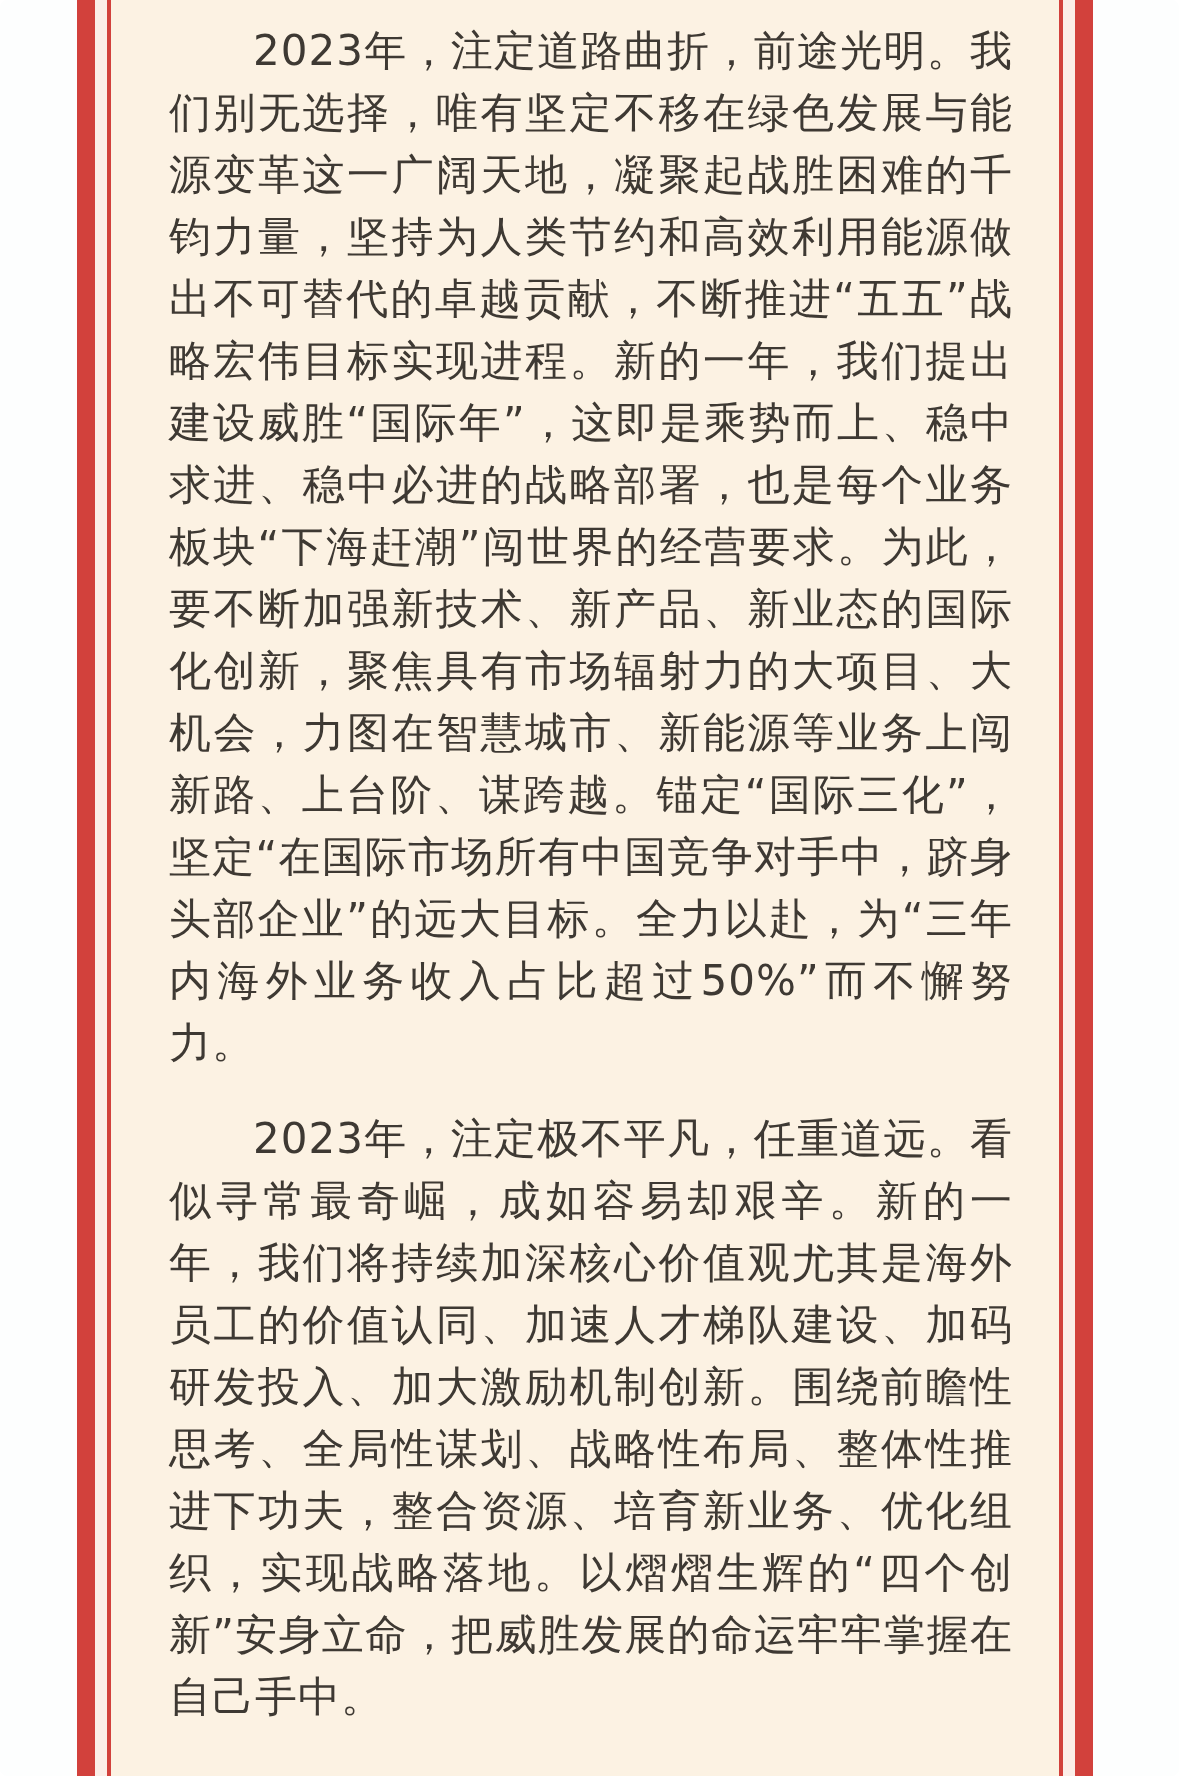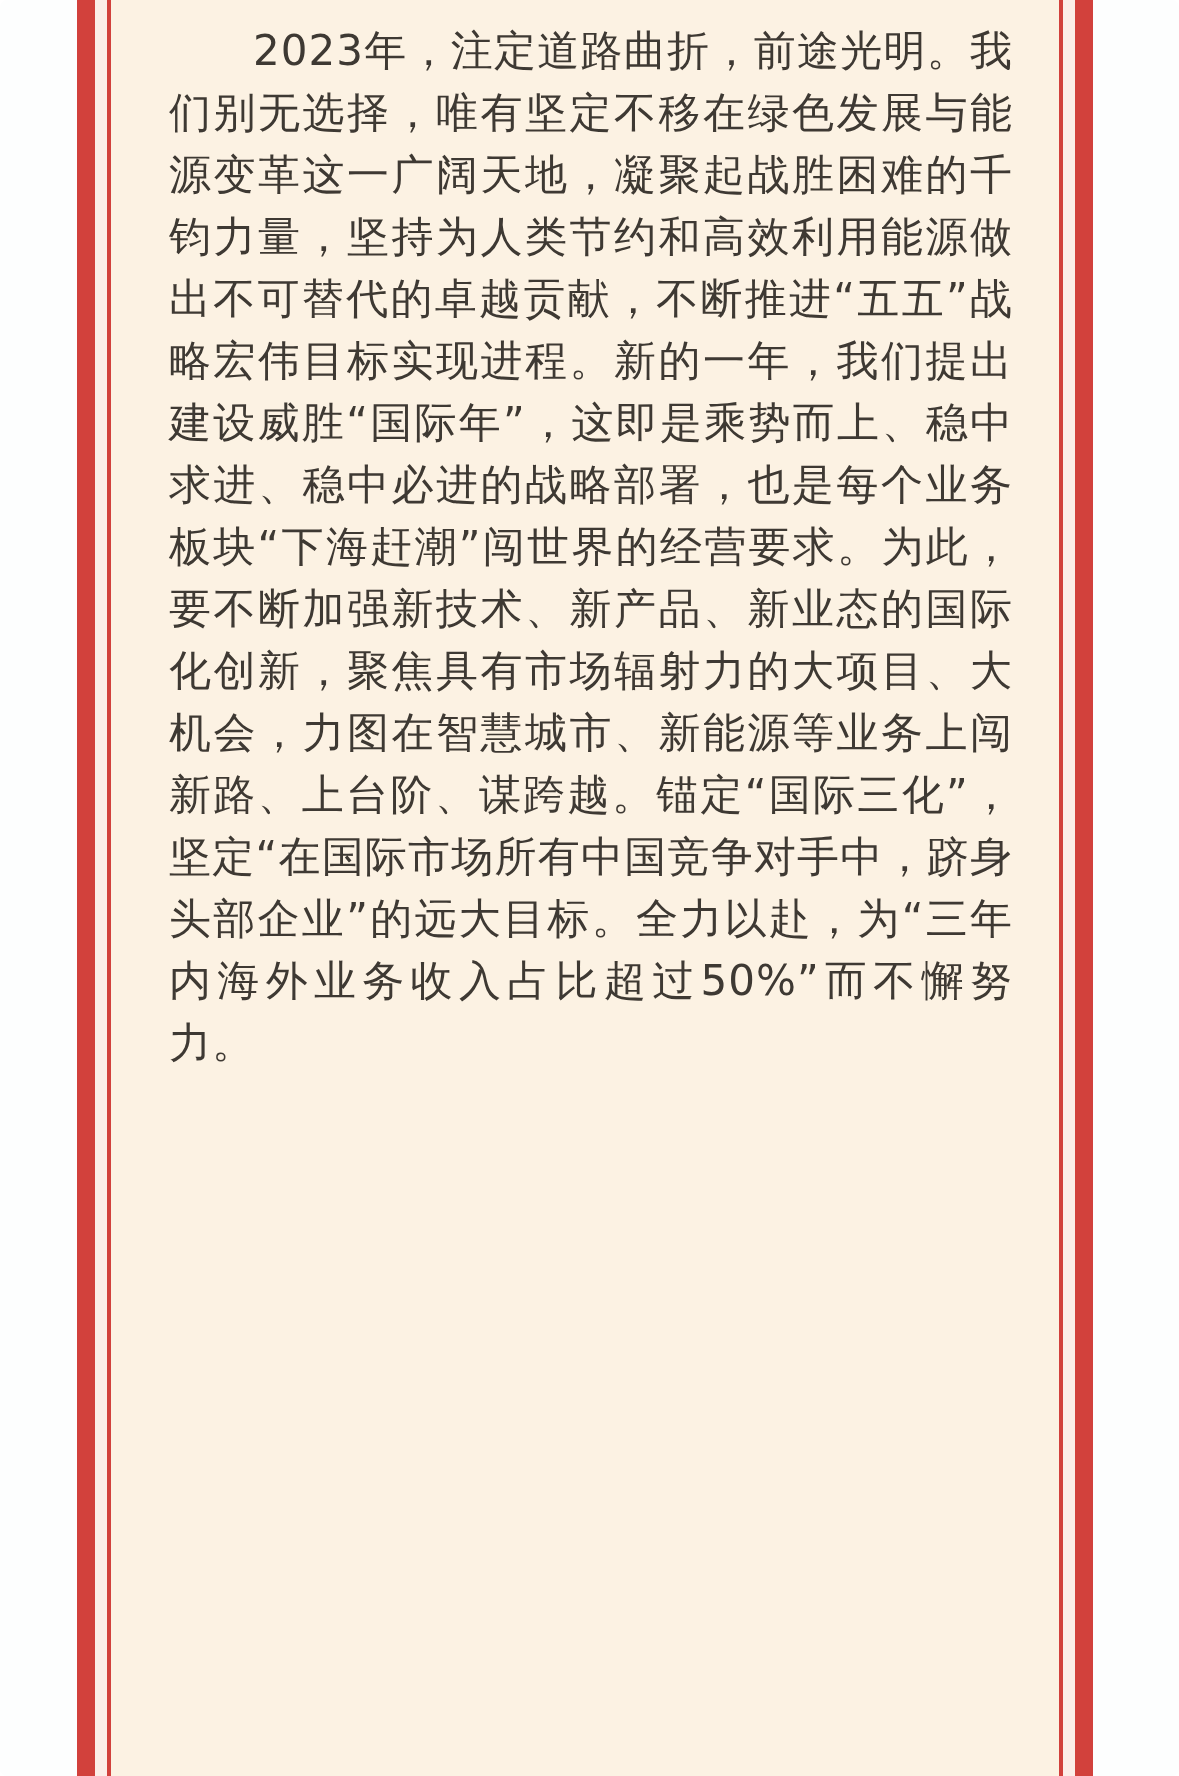--- a/index.html
+++ b/index.html
@@ -76,14 +76,15 @@
   <div class="frame-gap"></div>
   <div class="content-area"></div>
 
   <div class="bar bar-left-outer"></div>
   <div class="bar bar-left-inner"></div>
   <div class="bar bar-right-inner"></div>
   <div class="bar bar-right-outer"></div>
 
   <div class="text-block">
     <p class="para">2023年，注定道路曲折，前途光明。我们别无选择，唯有坚定不移在绿色发展与能源变革这一广阔天地，凝聚起战胜困难的千钧力量，坚持为人类节约和高效利用能源做出不可替代的卓越贡献，不断推进“五五”战略宏伟目标实现进程。新的一年，我们提出建设威胜“国际年”，这即是乘势而上、稳中求进、稳中必进的战略部署，也是每个业务板块“下海赶潮”闯世界的经营要求。为此，要不断加强新技术、新产品、新业态的国际化创新，聚焦具有市场辐射力的大项目、大机会，力图在智慧城市、新能源等业务上闯新路、上台阶、谋跨越。锚定“国际三化”，坚定“在国际市场所有中国竞争对手中，跻身头部企业”的远大目标。全力以赴，为“三年内海外业务收入占比超过50%”而不懈努力。</p>
+    <p class="para">2023年，注定极不平凡，任重道远。看似寻常最奇崛，成如容易却艰辛。新的一年，我们将持续加深核心价值观尤其是海外员工的价值认同、加速人才梯队建设、加码研发投入、加大激励机制创新。围绕前瞻性思考、全局性谋划、战略性布局、整体性推进下功夫，整合资源、培育新业务、优化组织，实现战略落地。以熠熠生辉的“四个创新”安身立命，把威胜发展的命运牢牢掌握在自己手中。</p>
   </div>
 </div>
 
 </body></html>

